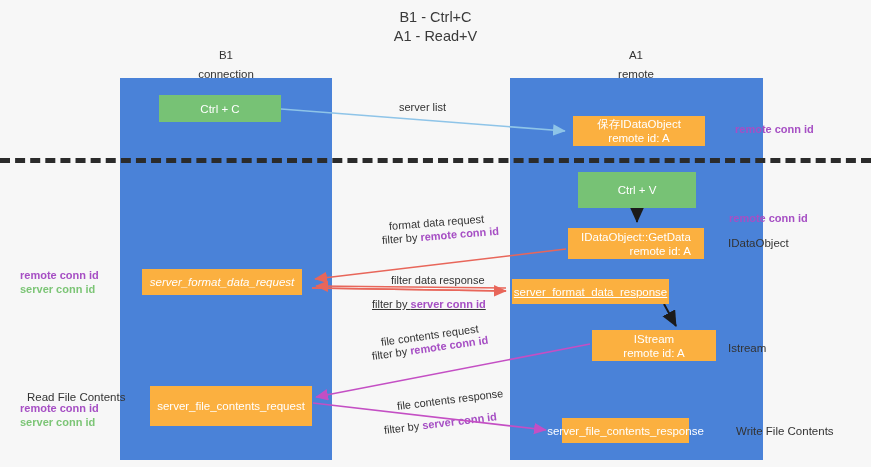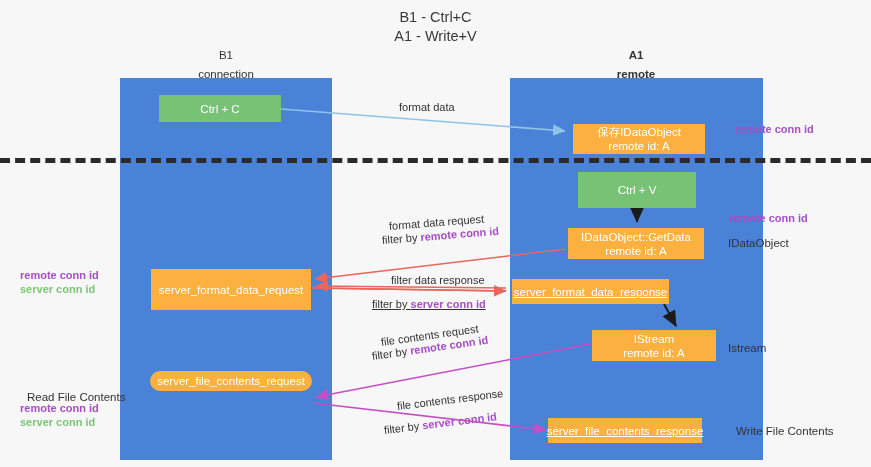--- a/index.html
+++ b/index.html
@@ -26,21 +26,21 @@
 
   .col-head {
     position: absolute;
     text-align: center;
     font-size: 11.5px;
     color: #333333;
     line-height: 19px;
     white-space: pre-line;
   }
   #head-b1 { left: 146px; top: 46px; width: 160px; }
-  #head-a1 { left: 556px; top: 46px; width: 160px; font-weight: bold; }
+  #head-a1 { left: 556px; top: 46px; width: 160px; }
 
   #title {
     position: absolute;
     left: 0;
     top: 8px;
     width: 871px;
     text-align: center;
     font-size: 14.5px;
     color: #3a3a3a;
     line-height: 19px;
@@ -59,28 +59,28 @@
     line-height: 14px;
     text-align: center;
     white-space: pre-line;
     padding: 2px 8px;
     z-index: 6;
   }
   .node.green { background: #77c275; }
   .node.orange { background: #fbb040; }
 
   #n-ctrlc  { left: 159px; top: 95px;  width: 122px; height: 27px; }
-  #n-idataobj { left: 573px; top: 124px; width: 132px; height: 30px; }
+  #n-idataobj { left: 573px; top: 116px; width: 132px; height: 30px; }
   #n-ctrlv  { left: 578px; top: 172px; width: 118px; height: 36px; }
-  #n-getdata { left: 568px; top: 228px; width: 136px; height: 31px; }
-  #n-sfdreq { left: 151px; top: 269px; width: 160px; height: 41px; }
+  #n-getdata { left: 568px; top: 228px; width: 136px; height: 31px; text-align: right; }
+  #n-sfdreq { left: 142px; top: 269px; width: 160px; height: 26px; font-style: italic; }
   #n-sfdres { left: 512px; top: 279px; width: 157px; height: 25px; text-decoration: underline; }
   #n-istream { left: 592px; top: 330px; width: 124px; height: 31px; }
-  #n-sfcreq { left: 150px; top: 371px; width: 162px; height: 20px; border-radius: 11px; }
-  #n-sfcres { left: 548px; top: 418px; width: 154px; height: 25px; text-decoration: underline; }
+  #n-sfcreq { left: 150px; top: 386px; width: 162px; height: 40px; }
+  #n-sfcres { left: 562px; top: 418px; width: 127px; height: 25px; }
 
   .side-label {
     position: absolute;
     font-size: 11.5px;
     color: #333333;
     line-height: 15px;
   }
   #lbl-dataobject { left: 728px; top: 236px; }
   #lbl-istream    { left: 728px; top: 341px; }
   #lbl-write      { left: 736px; top: 424px; }
@@ -133,21 +133,21 @@
     z-index: 5;
     pointer-events: none;
   }
 </style>
 </head>
 <body>
 
 <div id="canvas">
 
   <div id="title">B1 - Ctrl+C
-A1 - Write+V</div>
+A1 - Read+V</div>
 
   <div class="col-head" id="head-b1">B1
 connection</div>
   <div class="col-head" id="head-a1">A1
 remote</div>
 
   <div class="lane" id="lane-b1"></div>
   <div class="lane" id="lane-a1"></div>
 
   <svg id="wires">
@@ -208,21 +208,21 @@
   <div class="conn-note c-remote" id="note-r2">remote conn id</div>
   <div class="conn-note" id="note-left1">
     <div class="c-remote">remote conn id</div>
     <div class="c-server">server conn id</div>
   </div>
   <div class="conn-note" id="note-left2">
     <div class="c-remote">remote conn id</div>
     <div class="c-server">server conn id</div>
   </div>
 
-  <div class="edge-label" id="el-formatlist">format data</div>
+  <div class="edge-label" id="el-formatlist">server list</div>
   <div class="edge-label" id="el-fdreq">format data request</div>
   <div class="edge-label" id="el-fdreq2"><span>filter by </span><b>remote conn id</b></div>
   <div class="edge-label" id="el-fdres">filter data response</div>
   <div class="edge-label" id="el-fdres2"><span>filter by </span><b>server conn id</b></div>
   <div class="edge-label" id="el-fcreq">file contents request</div>
   <div class="edge-label" id="el-fcreq2"><span>filter by </span><b>remote conn id</b></div>
   <div class="edge-label" id="el-fcres">file contents response</div>
   <div class="edge-label" id="el-fcres2"><span>filter by </span><b>server conn id</b></div>
 
 </div>

